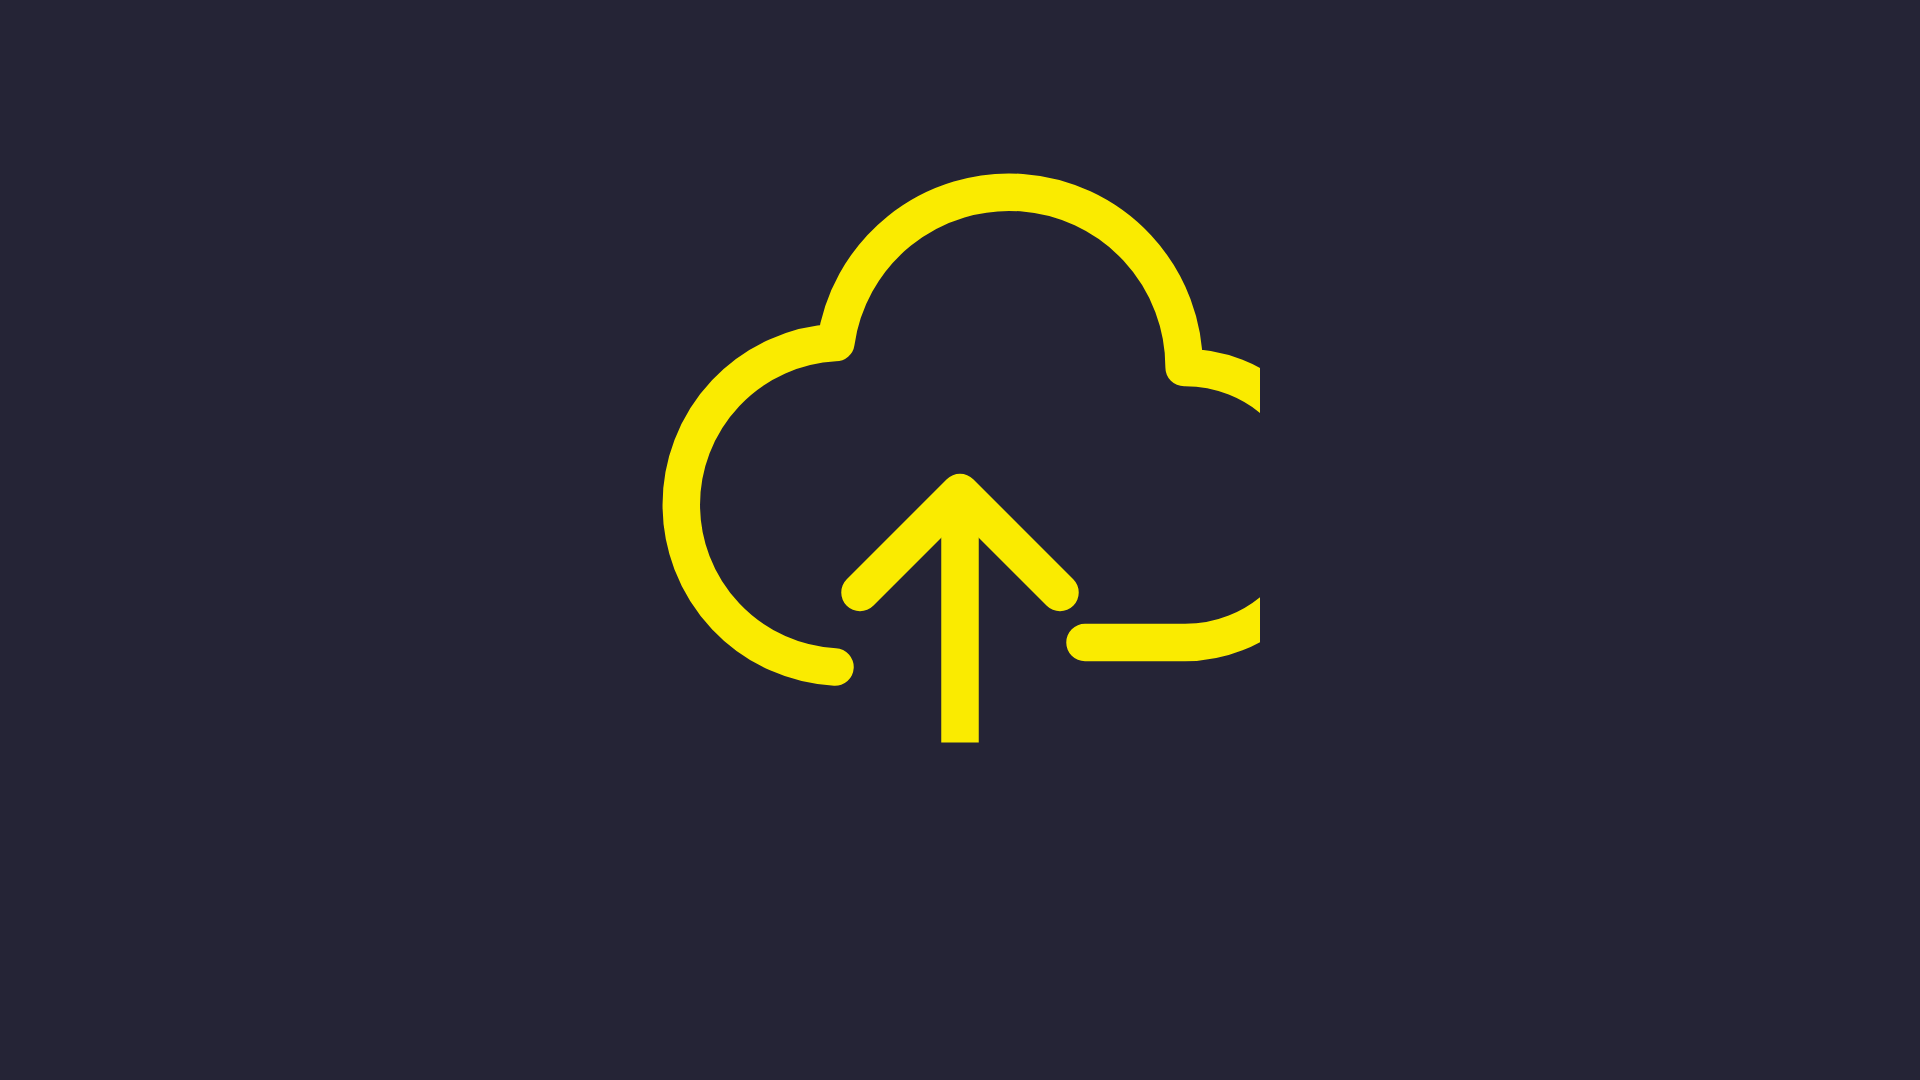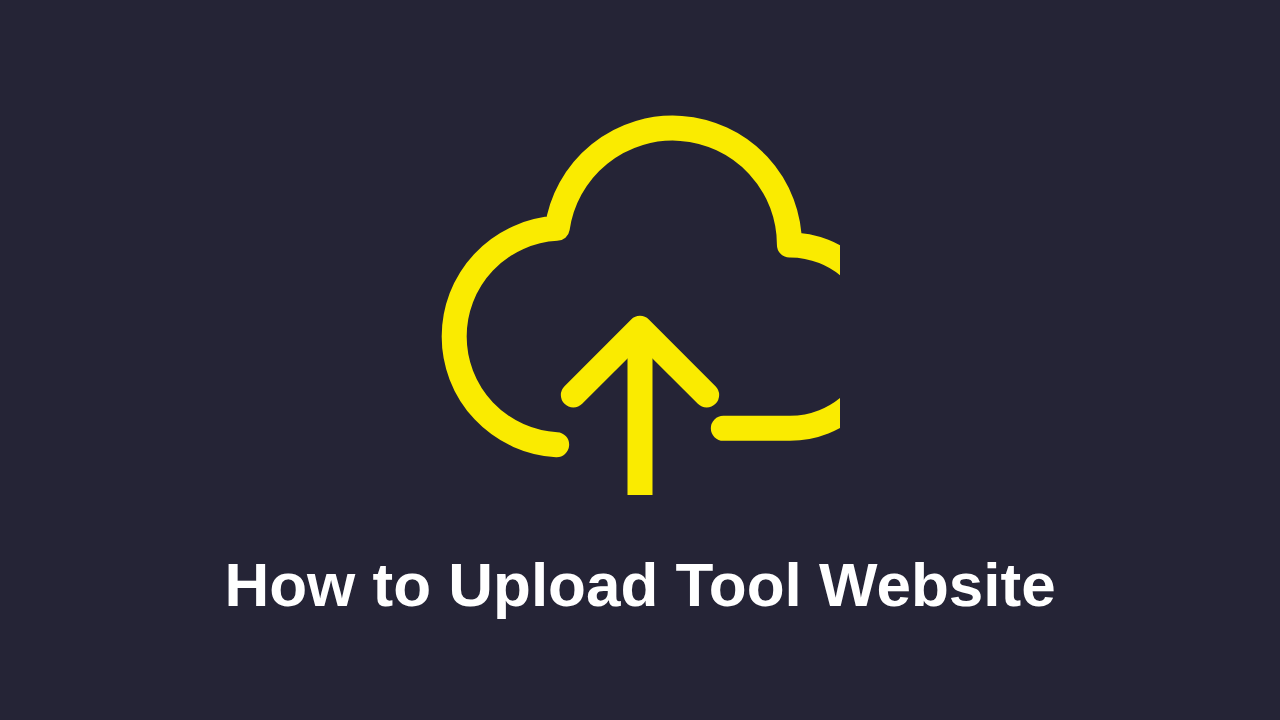--- a/index.html
+++ b/index.html
@@ -38,14 +38,14 @@
 
 <div class="icon-wrap">
   <svg viewBox="0 0 24 24" fill="none" stroke="#FAEB00" stroke-width="1.5" stroke-linecap="round" stroke-linejoin="round">
     <path d="M7 20.981A6.5 6.5 0 0 1 7 8h.035a7 7 0 0 1 13.93 1h.035a5.5 5.5 0 0 1 .001 11.001L17 20"></path>
     <path d="M12 26V15"></path>
     <path d="M8 18l4-4 4 4"></path>
   </svg>
 </div>
 
 <h1 class="heading">
-  <span>How to Upload Tool Website</span><br>
+  <br>
 </h1>
 
 </body></html>

